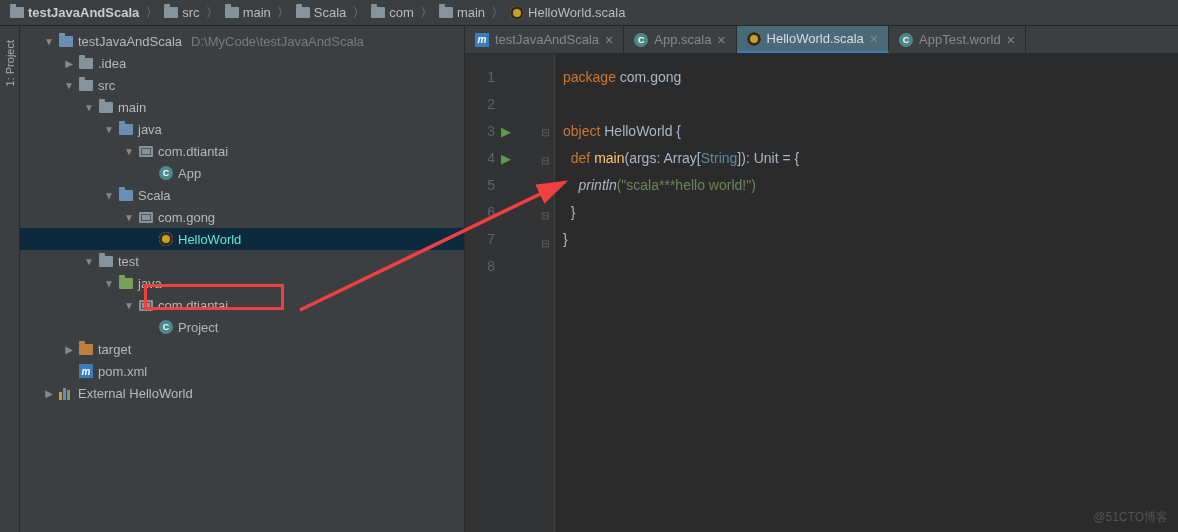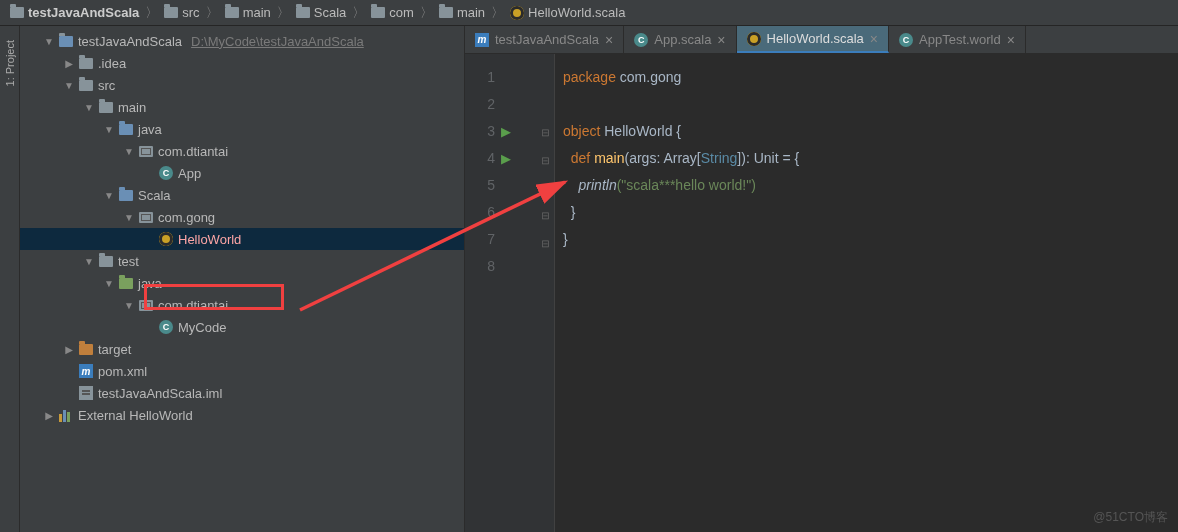--- a/index.html
+++ b/index.html
@@ -26,23 +26,23 @@
 .project-panel { width:445px; background:#3c3f41; border-right:1px solid #2b2b2b; display:flex; flex-direction:column; }
 .panel-header { height:28px; display:flex; align-items:center; padding:0 6px 0 10px; border-bottom:1px solid #2b2b2b; }
 .panel-header .title { display:flex; align-items:center; gap:6px; flex:1; font-weight:700; color:#bbb; }
 .panel-header .hdr-icons { display:flex; gap:14px; padding-right:6px; }
 .hdr-icon { width:16px; height:16px; fill:#9c9c9c; cursor:pointer; }
 
 .tree { flex:1; overflow:auto; padding:4px 0 10px 0; }
 .node { display:flex; align-items:center; height:22px; padding-right:6px; cursor:pointer; gap:5px; white-space:nowrap; }
 .node .chev { width:10px; text-align:center; color:#888; font-size:10px; }
 .node .lbl { color:#b8b8b8; }
-.node .path { color:#7a7a7a; margin-left:4px;text-decoration:underline; }
+.node .path { color:#7a7a7a; margin-left:4px; }
 .node.selected { background:#0d293e; }
-.node.selected .lbl { color:#fca5a5; }
+.node.selected .lbl { color:#5eead4; }
 .folder-blue { background:#6a8fb5; }
 .folder-blue::before { background:#6a8fb5; }
 .folder-green { background:#7aa05e; }
 .folder-green::before { background:#7aa05e; }
 .folder-orange { background:#c07f3c; }
 .folder-orange::before { background:#c07f3c; }
 .pkg-icon { width:14px; height:11px; background:#87939a; border-radius:1px; display:inline-block; position:relative; }
 .pkg-icon::after { content:""; position:absolute; inset:2px; border:1px solid #555; }
 .maven-icon { width:14px; height:14px; background:#3b7dbc; color:#fff; font-weight:700; font-size:10px; display:inline-flex; align-items:center; justify-content:center; font-style:italic; }
 .iml-icon { width:14px; height:14px; background:#87939a; display:inline-block; position:relative; }
@@ -190,36 +190,31 @@
           <span class="lbl">java</span>
         </div>
         <div class="node" style="padding-left:104px">
           <span class="chev">▼</span>
           <span class="pkg-icon"></span>
           <span class="lbl">com.dtiantai</span>
         </div>
         <div class="node" style="padding-left:124px">
           <span class="chev"></span>
           <span class="class-icon">C</span>
-          <span class="lbl">MyCode</span>
+          <span class="lbl">Project</span>
         </div>
         <div class="node" style="padding-left:44px">
           <span class="chev">▶</span>
           <span class="folder-icon folder-orange"></span>
           <span class="lbl">target</span>
         </div>
         <div class="node" style="padding-left:44px">
           <span class="chev"></span>
           <span class="maven-icon">m</span>
           <span class="lbl">pom.xml</span>
-        </div>
-        <div class="node" style="padding-left:44px">
-          <span class="chev"></span>
-          <span class="iml-icon"></span>
-          <span class="lbl">testJavaAndScala.iml</span>
         </div>
         <div class="node" style="padding-left:24px">
           <span class="chev">▶</span>
           <span class="lib-icon">
             <span></span>
             <span></span>
             <span></span>
           </span>
           <span class="lbl">External HelloWorld</span>
         </div>

